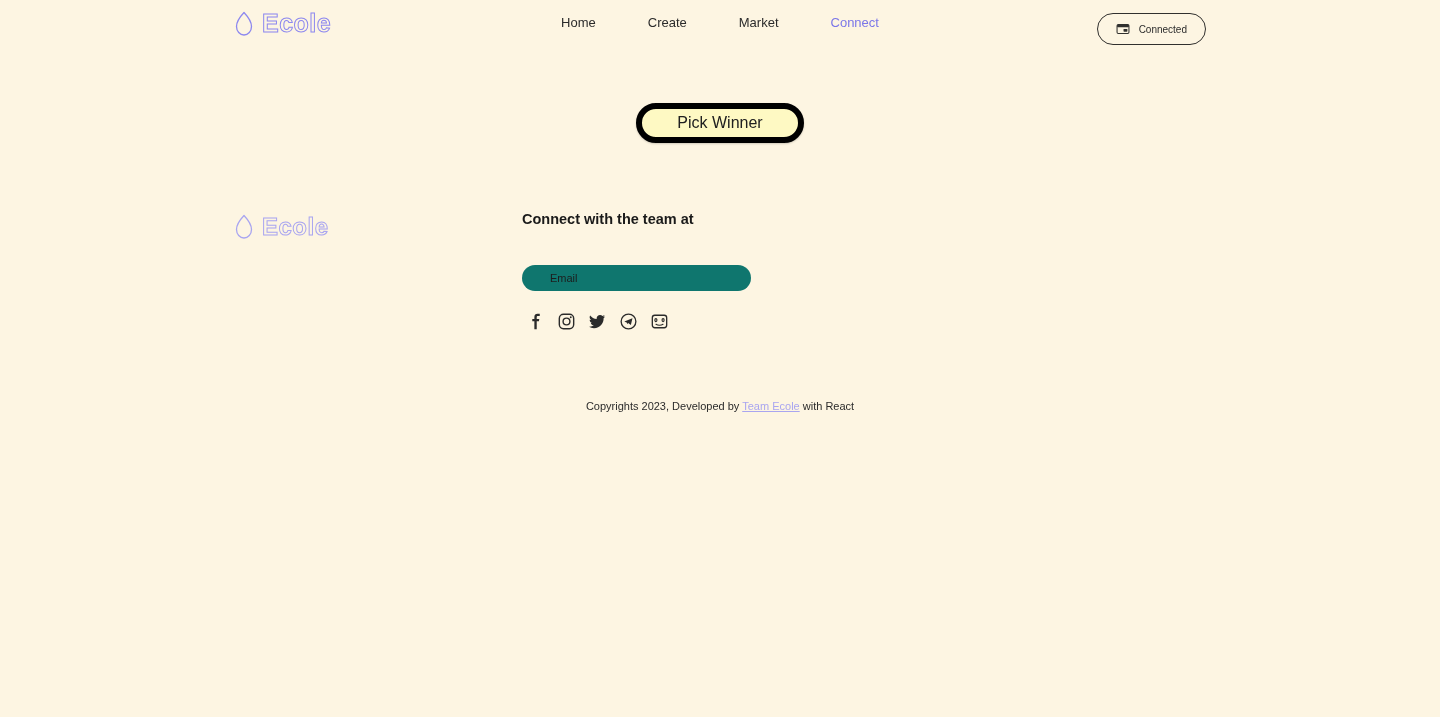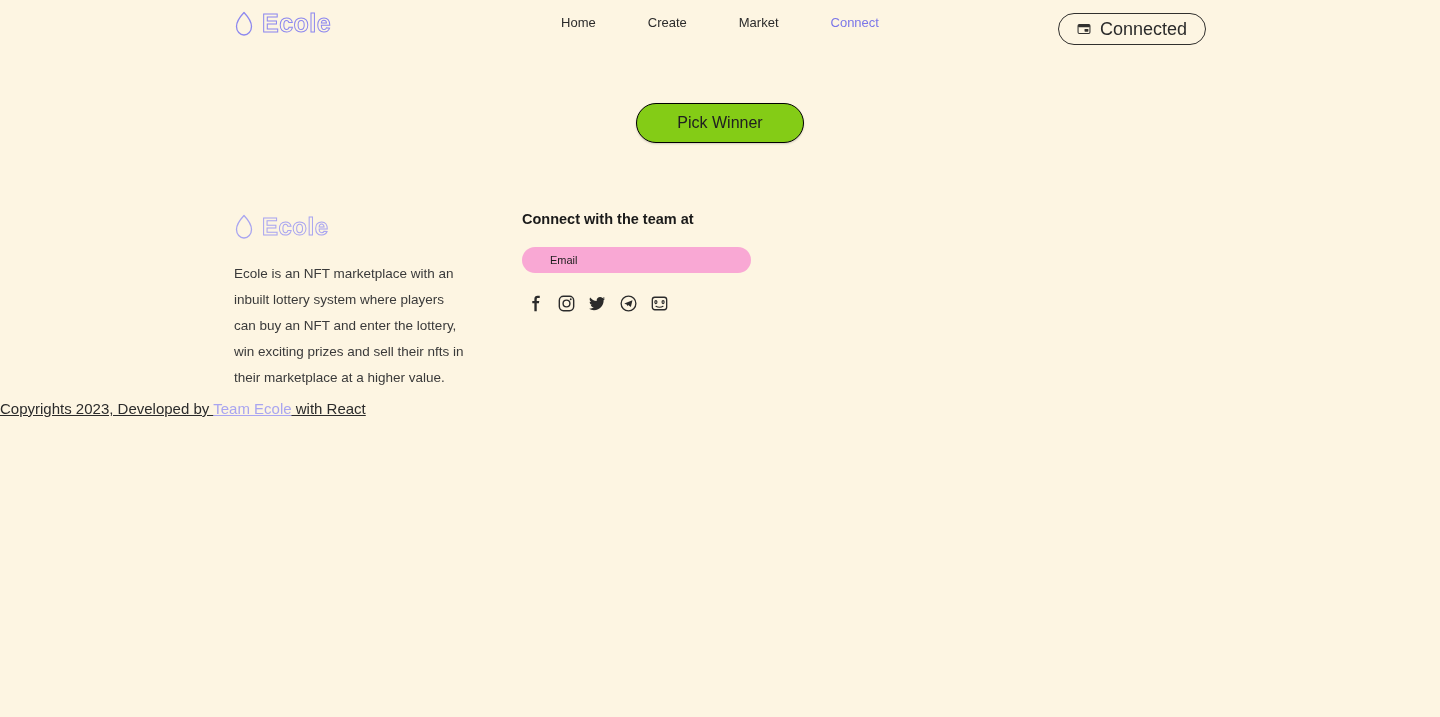--- a/index.html
+++ b/index.html
@@ -71,21 +71,21 @@
     right: 234px;
     top: 13px;
     display: inline-flex;
     align-items: center;
     gap: 9px;
     height: 32px;
     padding: 0 18px;
     border: 1px solid #31302e;
     border-radius: 999px;
     background: transparent;
-    font-size: 18px;
+    font-size: 10px;
     color: #2b2b2b;
     cursor: pointer;
     font-family: "Liberation Sans", sans-serif;
   }
   .wallet-icon { width: 14px; height: 14px; display: block; }
 
   
   .main {
     height: 150px;
     display: flex;
@@ -93,23 +93,23 @@
     justify-content: center;
     padding-top: 48px;
   }
   .pick-winner-btn {
     display: inline-flex;
     align-items: center;
     justify-content: center;
     min-width: 168px;
     height: 40px;
     padding: 0 26px;
-    border: 1px solid #000000;
+    border: 6px solid #000000;
     border-radius: 999px;
-    background: #84cc16;
+    background: #fef9c3;
     box-shadow: 0 1px 2px rgba(0,0,0,0.18);
     font-size: 16px;
     color: #202020;
     cursor: pointer;
     font-family: "Liberation Sans", sans-serif;
   }
 
   
   .footer {
     padding: 0 234px;
@@ -134,28 +134,28 @@
     color: #3a3a3a;
     max-width: 235px;
     margin: 0;
   }
 
   .footer-right { padding-top: 6px; }
   .connect-title {
     font-size: 14.5px;
     font-weight: 700;
     color: #1a1a1a;
-    margin: 0 0 20px 0;
+    margin: 0 0 38px 0;
   }
   .email-field {
     width: 229px;
     height: 26px;
     border: none;
     border-radius: 999px;
-    background: #f9a8d4;
+    background: #0f766e;
     padding: 0 0 0 28px;
     font-size: 11px;
     color: #1d1d1d;
     font-family: "Liberation Sans", sans-serif;
     outline: none;
     display: block;
   }
   .email-field::placeholder { color: #1d1d1d; opacity: 1; }
   .socials {
     display: flex;
@@ -169,24 +169,23 @@
     height: 17px;
     display: block;
     cursor: pointer;
   }
 
   .copyright {
     position: absolute;
     top: 400px;
     left: 0;
     width: 100%;
-    text-align: left;
-    font-size: 15px;
-    color: #2b2b2b;
-    text-decoration: underline;
+    text-align: center;
+    font-size: 11px;
+    color: #2b2b2b;
   }
   .copyright .link { color: #a9a5f0; }
 </style>
 </head>
 <body>
 
 <header class="header">
 
   <div class="brand">
     <span>
@@ -225,21 +224,20 @@
 
   <div class="footer-left">
     <div class="footer-brand">
       <span>
         <svg class="droplet-icon" viewBox="0 0 20 26" fill="none">
           <path d="M10 1.5 C10 1.5 2.5 9.5 2.5 15.5 C2.5 20.2 5.9 24 10 24 C14.1 24 17.5 20.2 17.5 15.5 C17.5 9.5 10 1.5 10 1.5 Z" stroke="#a9a5f0" stroke-width="1.3" fill="none" stroke-linejoin="round"></path>
         </svg>
       </span>
       <span class="brand-name">Ecole</span>
     </div>
-    <p class="footer-desc">Ecole is an NFT marketplace with an inbuilt lottery system where players can buy an NFT and enter the lottery, win exciting prizes and sell their nfts in their marketplace at a higher value.</p>
   </div>
 
   <div class="footer-right">
     <h3 class="connect-title">Connect with the team at</h3>
 
     <input class="email-field" type="email" placeholder="Email" style="">
 
     <div class="socials">
 
       <span>

